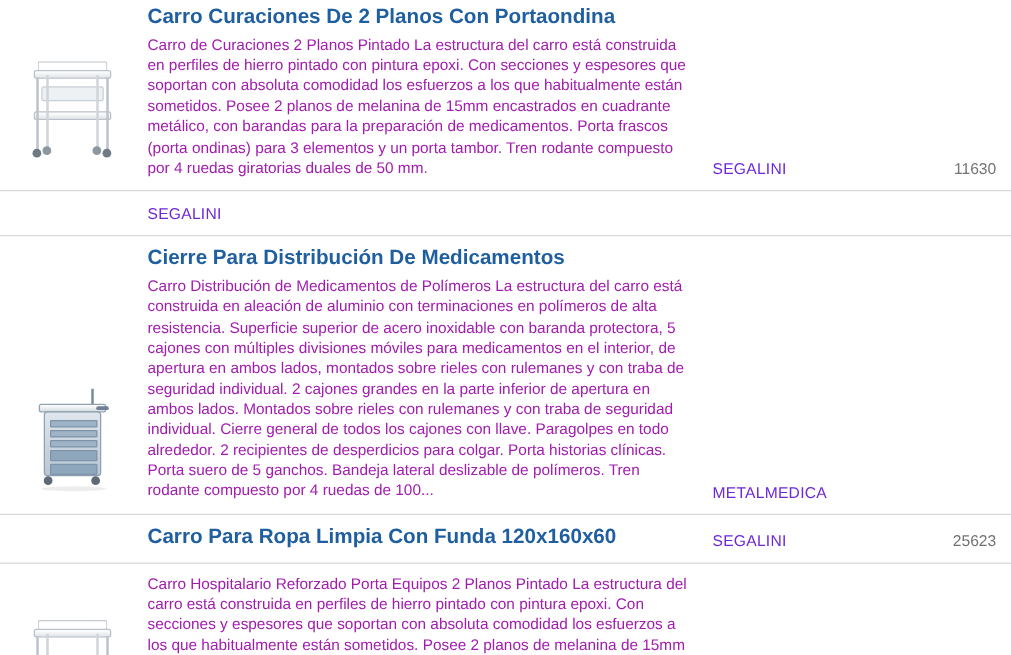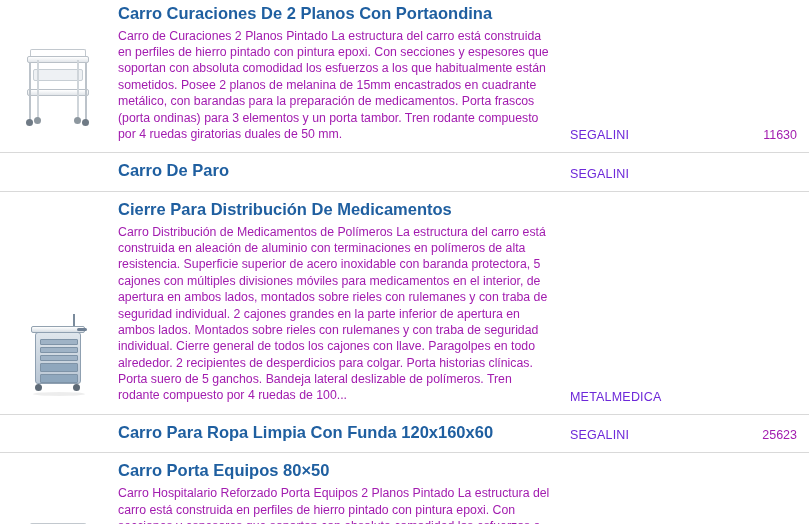--- a/index.html
+++ b/index.html
@@ -52,21 +52,21 @@
     font-size: 12.5px;
     color: #6d28d9;
     letter-spacing: .2px;
     padding-top: 3px;
     box-sizing: border-box;
   }
   .col-code {
     width: 104px;
     min-width: 104px;
     font-size: 12.5px;
-    color: #a21caf;
+    color: #737373;
     text-align: right;
     padding-right: 12px;
     padding-top: 3px;
     box-sizing: border-box;
   }
   .product-title {
     font-size: 16.5px;
     font-weight: bold;
     color: #1f5fa0;
     line-height: 1.2;
@@ -264,23 +264,20 @@
     <div class="col-info">
       <div class="product-title">Carro Curaciones De 2 Planos Con Portaondina</div>
       <p class="product-desc">Carro de Curaciones 2 Planos Pintado La estructura del carro está construida en perfiles de hierro pintado con pintura epoxi. Con secciones y espesores que soportan con absoluta comodidad los esfuerzos a los que habitualmente están sometidos. Posee 2 planos de melanina de 15mm encastrados en cuadrante metálico, con barandas para la preparación de medicamentos. Porta frascos (porta ondinas) para 3 elementos y un porta tambor. Tren rodante compuesto por 4 ruedas giratorias duales de 50 mm.</p>
     </div>
     <div class="col-brand">SEGALINI</div>
     <div class="col-code">11630</div>
   </div>
 
   <div class="product-row">
     <div class="col-image"></div>
-    <div class="col-info">
-      <div class="product-title nodesc">Carro De Paro</div>
-    </div>
     <div class="col-brand">SEGALINI</div>
   </div>
 
   <div class="product-row">
     <div class="col-image">
       <div class="thumb">
         <div class="med-cart">
           <div class="med-pole"></div>
           <div class="med-top"></div>
           <div class="med-handle"></div>
@@ -322,19 +319,18 @@
           <div class="cart-mid"></div>
           <div class="leg l"></div>
           <div class="leg r"></div>
           <div class="leg l2"></div>
           <div class="leg r2"></div>
 
         </div>
       </div>
     </div>
     <div class="col-info">
-      <div class="product-title">Carro Porta Equipos 80×50</div>
       <p class="product-desc">Carro Hospitalario Reforzado Porta Equipos 2 Planos Pintado La estructura del carro está construida en perfiles de hierro pintado con pintura epoxi. Con secciones y espesores que soportan con absoluta comodidad los esfuerzos a los que habitualmente están sometidos. Posee 2 planos de melanina de 15mm encastrados en cuadrante metálico. Con barandas para la preparación de medicamentos o colocación de equipos médicos. Tren rodante compuesto por 4 ruedas giratorias duales de 50 mm Medidas: 80 x 50 x 70 cm (largo x ancho x alto)</p>
     </div>
     <div class="col-brand">SEGALINI</div>
   </div>
 
 </div>
 
 </body></html>

